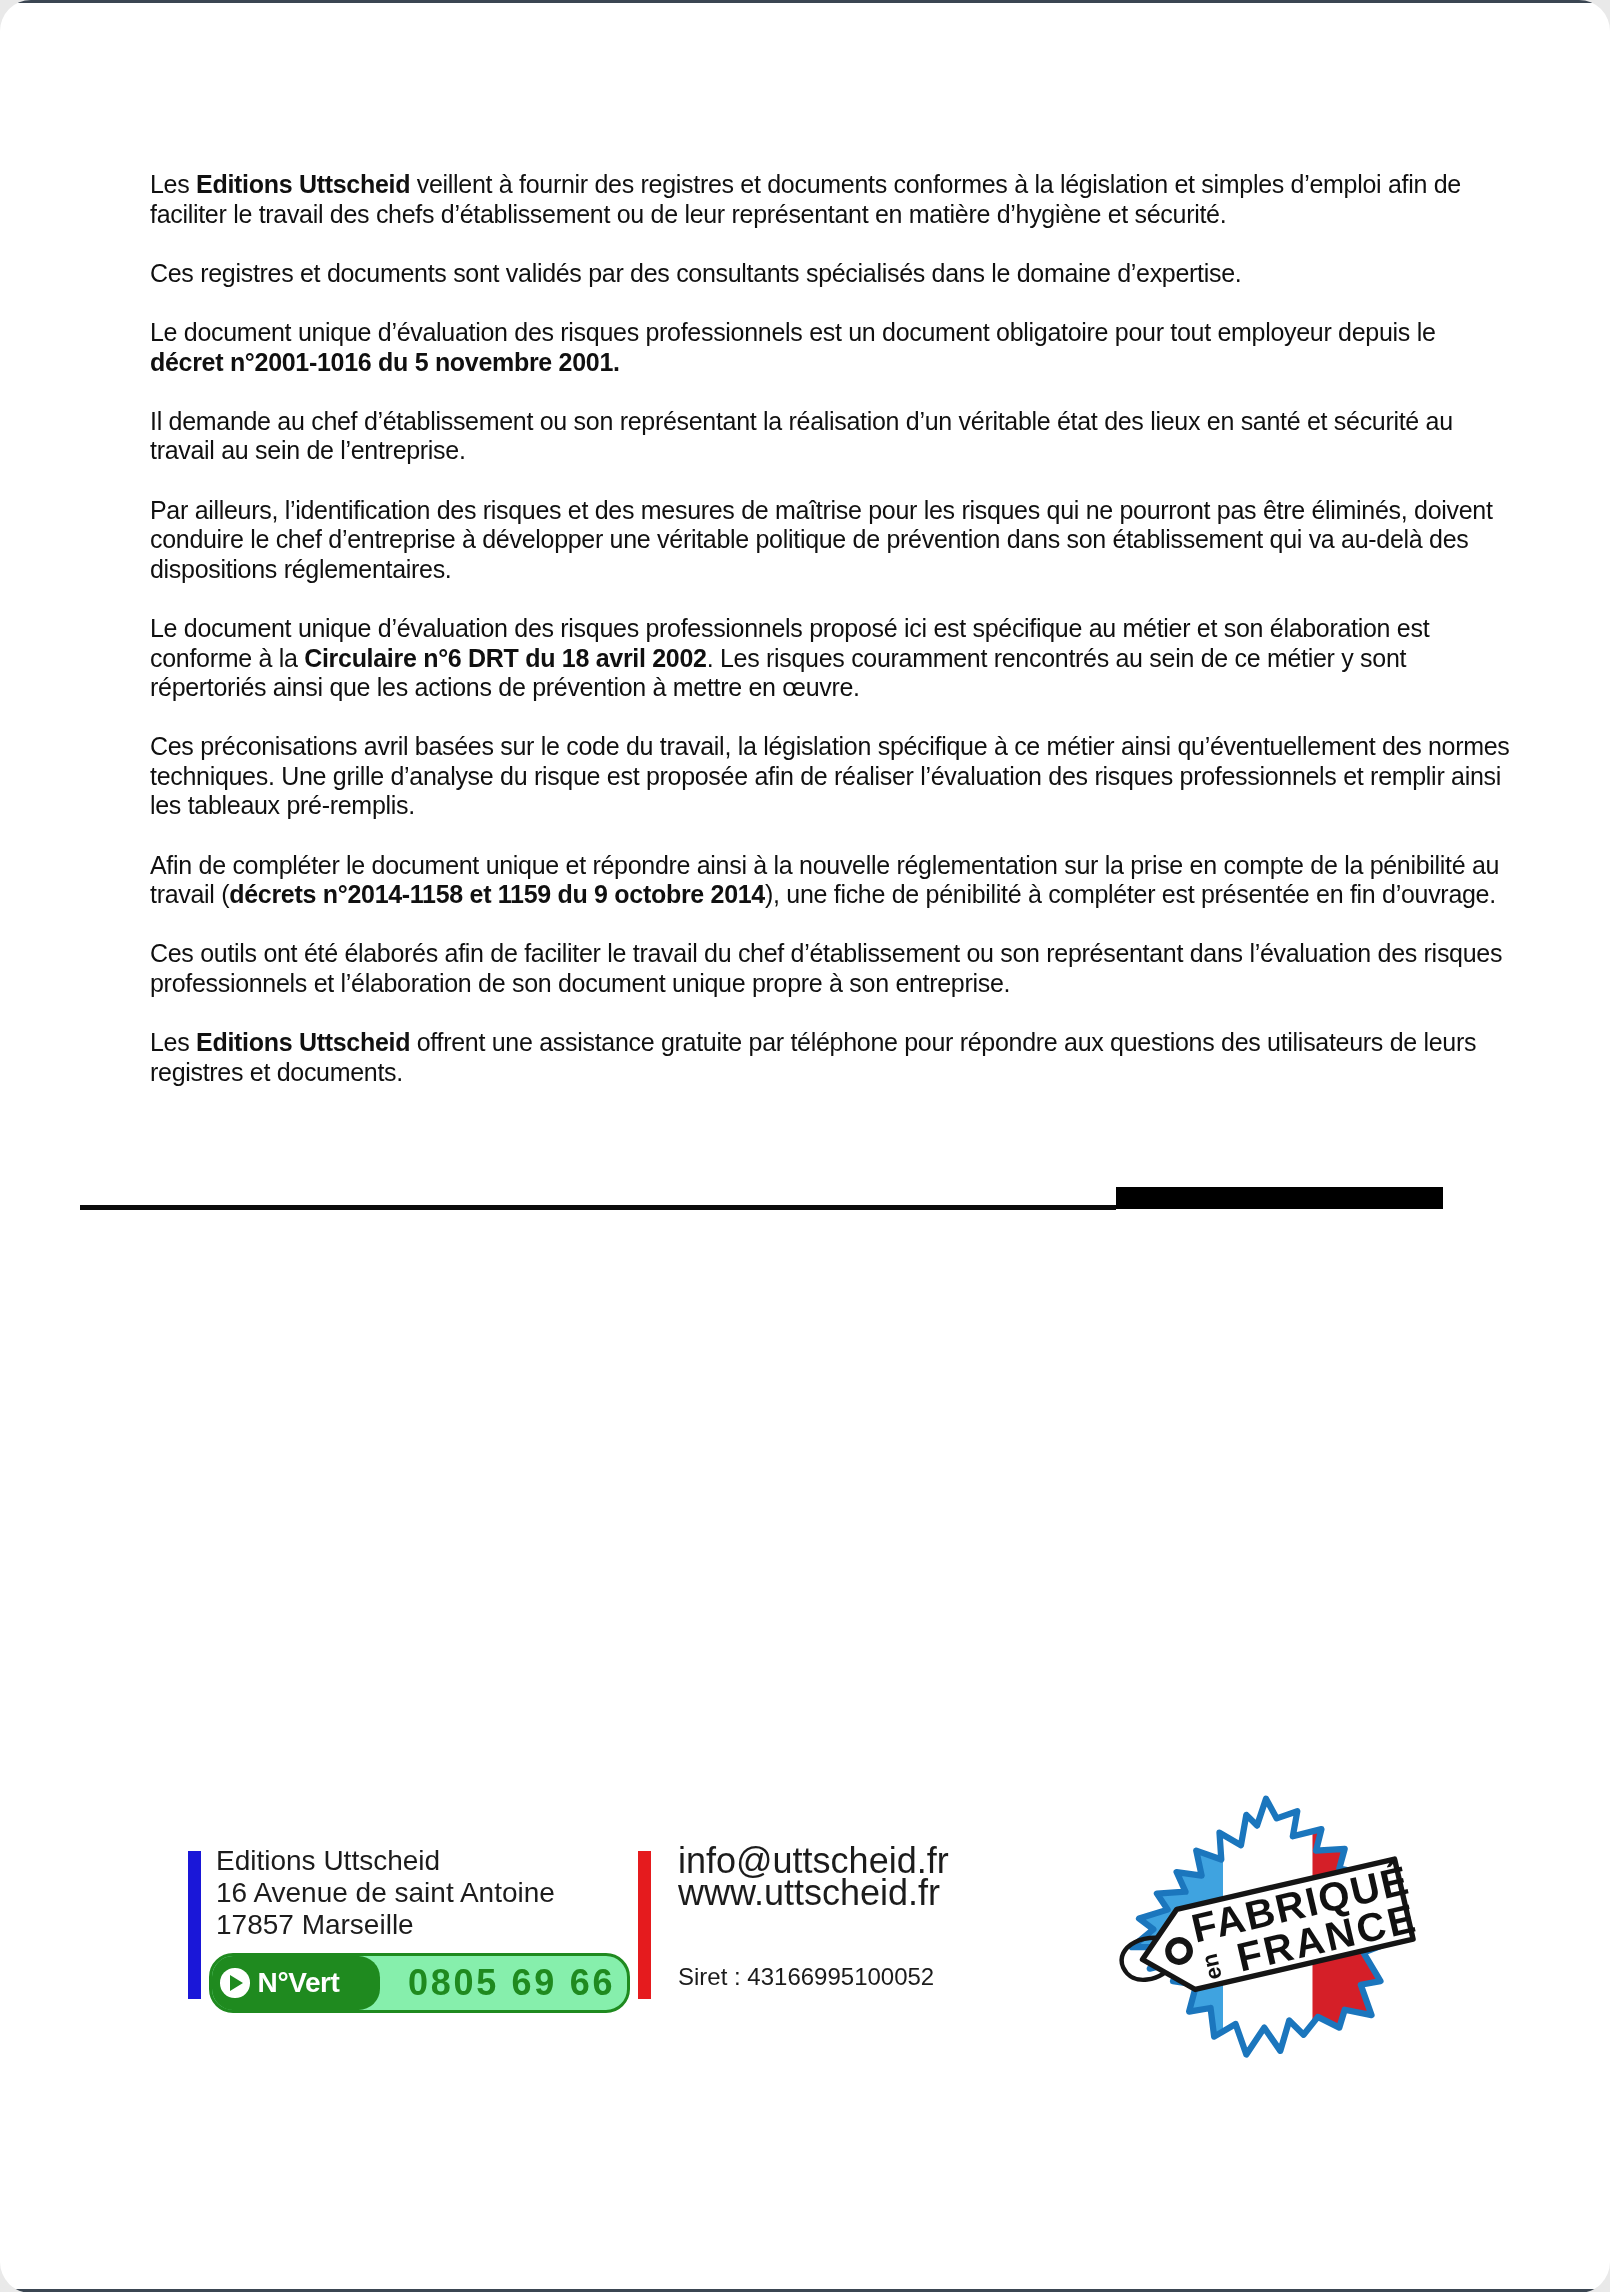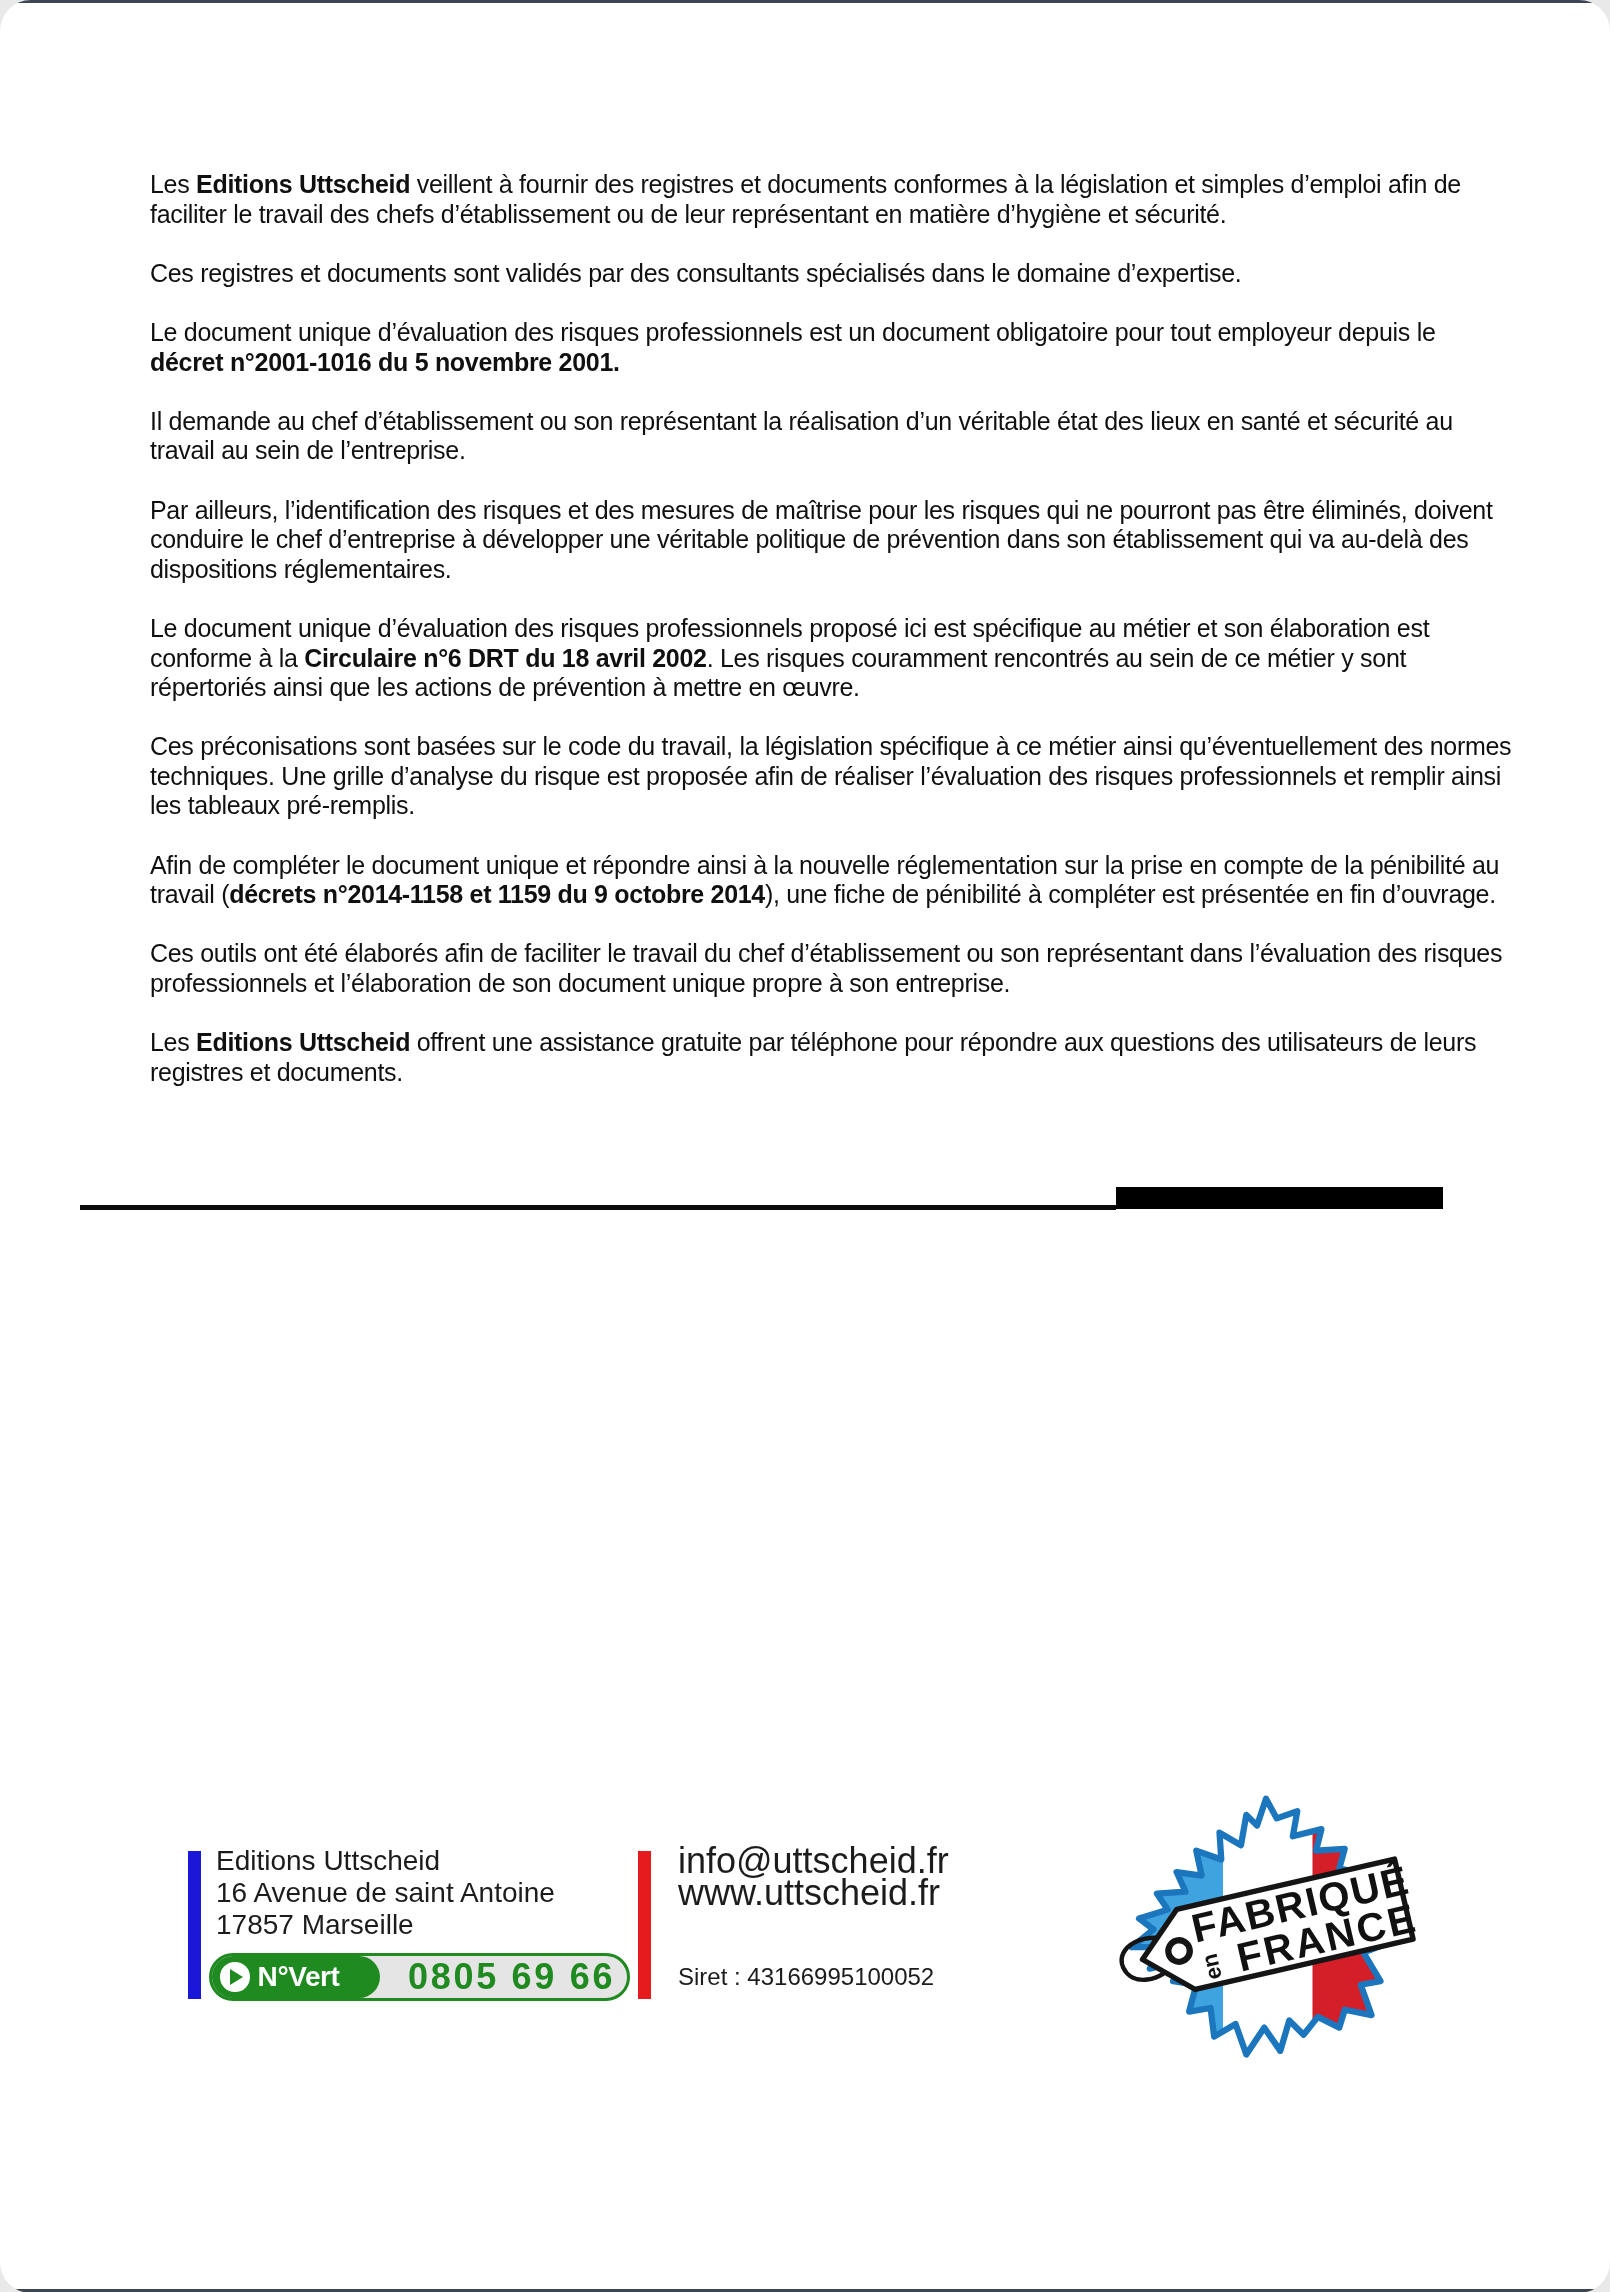--- a/index.html
+++ b/index.html
@@ -43,24 +43,24 @@
   .contact{
     position:absolute;left:678px;top:1845px;
     font-size:36px;line-height:32px;color:#1c1c1c;
   }
   .siret{
     position:absolute;left:678px;top:1963px;
     font-size:24px;color:#1c1c1c;
   }
 
   .nvert{
-    position:absolute;left:209px;top:1953px;width:421px;height:48px;
+    position:absolute;left:209px;top:1953px;width:421px;height:60px;
     box-sizing:border-box;
     border:3.6px solid #1f8a1f;border-radius:24px;
-    background:#e5e5e5;display:flex;overflow:hidden;
+    background:#86efac;display:flex;overflow:hidden;
   }
   .nv-left{
     background:#1f8a1f;width:168px;flex:0 0 auto;
     border-radius:0 21.5px 21.5px 0;
     display:flex;align-items:center;gap:8px;padding-left:8px;
     box-sizing:border-box;
   }
   .nv-circle{
     width:29.6px;height:29.6px;border-radius:50%;background:#ffffff;
     display:flex;align-items:center;justify-content:center;flex:0 0 auto;
@@ -89,21 +89,21 @@
 
   <div class="edge-bar top"></div>
 
   <div class="body-text">
       <p><span>Les </span><span class="b">Editions Uttscheid</span><span> veillent à fournir des registres et documents conformes à la législation et simples d’emploi afin de faciliter le travail des chefs d’établissement ou de leur représentant en matière d’hygiène et sécurité.</span></p>
       <p><span>Ces registres et documents sont validés par des consultants spécialisés dans le domaine d’expertise.</span></p>
       <p><span>Le document unique d’évaluation des risques professionnels est un document obligatoire pour tout employeur depuis le </span><span class="b">décret n°2001-1016 du 5 novembre 2001.</span></p>
       <p><span>Il demande au chef d’établissement ou son représentant la réalisation d’un véritable état des lieux en santé et sécurité au travail au sein de l’entreprise.</span></p>
       <p><span>Par ailleurs, l’identification des risques et des mesures de maîtrise pour les risques qui ne pourront pas être éliminés, doivent conduire le chef d’entreprise à développer une véritable politique de prévention dans son établissement qui va au-delà des dispositions réglementaires.</span></p>
       <p><span>Le document unique d’évaluation des risques professionnels proposé ici est spécifique au métier et son élaboration est conforme à la </span><span class="b">Circulaire n°6 DRT du 18 avril 2002</span><span>. Les risques couramment rencontrés au sein de ce métier y sont répertoriés ainsi que les actions de prévention  à mettre en œuvre.</span></p>
-      <p><span>Ces préconisations sont basées sur le code du travail, la législation spécifique à ce métier ainsi qu’éventuellement des normes techniques. Une grille d’analyse du risque est proposée afin de réaliser l’évaluation des risques professionnels et remplir ainsi les tableaux pré-remplis.</span></p>
+      <p><span>Ces préconisations avril basées sur le code du travail, la législation spécifique à ce métier ainsi qu’éventuellement des normes techniques. Une grille d’analyse du risque est proposée afin de réaliser l’évaluation des risques professionnels et remplir ainsi les tableaux pré-remplis.</span></p>
       <p><span>Afin de compléter le document unique et répondre ainsi à la nouvelle réglementation  sur la prise en compte de la pénibilité au travail (</span><span class="b">décrets n°2014-1158 et 1159 du 9 octobre 2014</span><span>), une fiche de pénibilité à compléter est présentée en fin d’ouvrage.</span></p>
       <p><span>Ces outils ont été élaborés afin de faciliter le travail du chef d’établissement ou son représentant dans l’évaluation des risques professionnels et l’élaboration de son document unique propre à son entreprise.</span></p>
       <p><span>Les </span><span class="b">Editions Uttscheid</span><span> offrent une assistance gratuite par téléphone pour répondre aux questions des utilisateurs de leurs registres et documents.</span></p>
     </div>
 
   <div class="divider-line"></div>
   <div class="divider-block"></div>
 
   <div class="vbar blue"></div>
 

